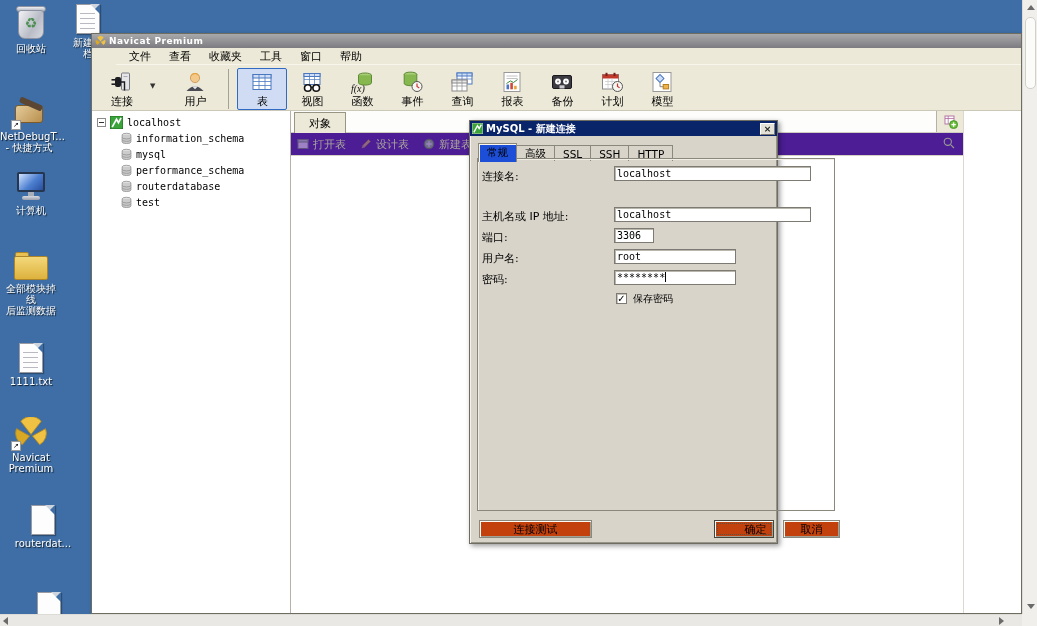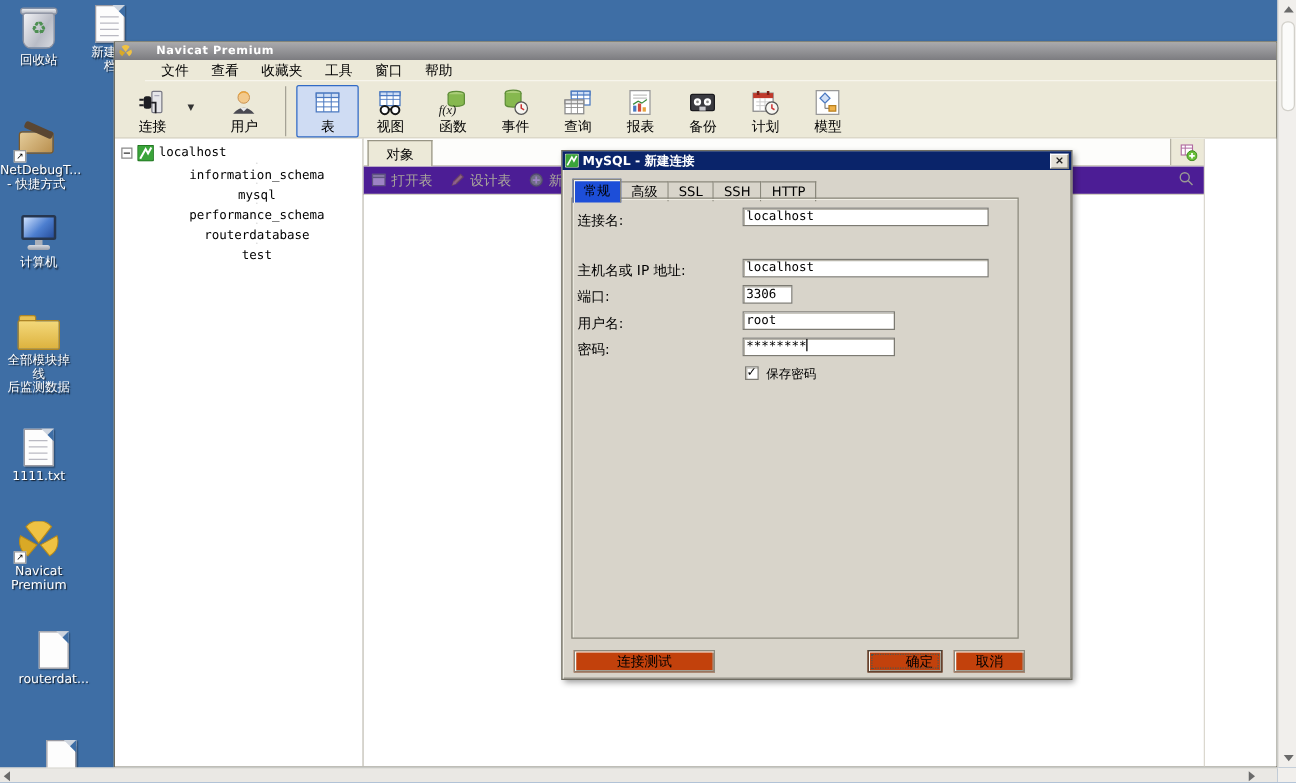--- a/index.html
+++ b/index.html
@@ -27,51 +27,51 @@
   .art-folder { width:34px; height:28px; position:relative; }
   .art-folder .tab { position:absolute; left:1px; top:0; width:14px; height:7px; background:#e7c154; border:1px solid #ad8526; border-radius:2px 2px 0 0; }
   .art-folder .main { position:absolute; left:0; top:4px; width:34px; height:24px; background:linear-gradient(#f3d87a,#ddb23e); border:1px solid #ad8526; border-radius:2px; }
   .art-tool { width:32px; height:26px; position:relative; }
   .art-tool .box { position:absolute; left:2px; top:3px; width:28px; height:18px; background:linear-gradient(135deg,#e4cc9a,#b98f4e); border:1px solid #7d5a28; border-radius:3px; }
   .art-tool .blade { position:absolute; left:6px; top:-1px; width:24px; height:6px; background:#5a4632; transform:rotate(24deg); border-radius:2px; }
   .art-navicat { width:36px; height:32px; position:relative; }
 
   
   .win { position:absolute; left:91px; top:33px; width:931px; height:581px; background:#ECE9D8; border:1px solid #6f6d62; box-shadow:2px 2px 4px rgba(0,0,0,.35); z-index:2; }
-  .titlebar { height:14px; background:linear-gradient(#a9a9ac,#7c7c80); display:flex; align-items:center; gap:19px; padding:0 3px; }
+  .titlebar { height:14px; background:linear-gradient(#a9a9ac,#7c7c80); display:flex; align-items:center; gap:3px; padding:0 3px; }
   .titlebar .t { color:#fff; font-weight:bold; font-size:9px; letter-spacing:.5px; }
   .menubar { height:17px; display:flex; align-items:center; padding-left:4px; border-bottom:1px solid #f7f5ec;margin-left:24px; }
   .menubar span { padding:1px 9px; }
   .toolbar { height:46px; display:flex; align-items:flex-start; padding:3px 0 0 5px; border-bottom:1px solid #cbc8b8; }
   .tbtn { width:50px; display:flex; flex-direction:column; align-items:center; font-size:11px; padding-top:1px; border:1px solid transparent; }
   .tbtn svg { width:24px; height:24px; }
   .tbtn.sel { background:#cfdcf3; border:1px solid #316AC5; border-radius:2px; }
   .tbtn-conn-wrap { display:flex; align-items:flex-start; }
   .drop-arrow { margin-top:14px; font-size:7px; color:#333; padding:0 3px; }
   .tsep { width:1px; height:40px; background:#a5a295; margin:1px 8px 0 8px; }
   .gap-sm { width:12px; }
 
   .content { position:absolute; left:0; top:77px; right:0; bottom:0; display:flex; background:#fff; }
   .sidebar { width:199px; background:#fff; border-right:1px solid #b5b2a5; padding-top:3px; }
   .trow { height:16px; display:flex; align-items:center; gap:4px; font-family:"DejaVu Sans Mono","Liberation Mono",monospace; font-size:10px; padding-left:5px; }
-  .trow.child { padding-left:29px;flex-direction:column; }
+  .trow.child { padding-left:29px; }
   .expander { width:9px; height:9px; background:#fff; border:1px solid #8a8a8a; position:relative; flex:none; }
   .expander:before { content:""; position:absolute; left:1px; right:1px; top:3px; height:1px; background:#333; }
   .mainpanel { flex:1; position:relative; background:#fff; }
   .panel-colline { position:absolute; left:672px; top:0; bottom:0; width:1px; background:#dbd8cf; }
   .tabstrip { position:relative; width:673px; height:22px; background:#fdfdfb; border-bottom:1px solid #cfccc0; }
   .obj-tab { position:absolute; left:3px; top:1px; height:21px; padding:0 14px; background:#ECE9D8; border:1px solid #989585; border-bottom:none; display:flex; align-items:center; font-size:11px; }
   .newconn-cell { position:absolute; right:0; top:0; width:28px; height:21px; background:#ECE9D8; border-left:1px solid #b5b2a5; display:flex; align-items:center; justify-content:center; }
   .objtoolbar { width:673px; height:23px; background:#4c1d95; border-bottom:1px solid #d4d1c4; display:flex; align-items:center; gap:14px; padding:0 8px 0 6px; color:#a9a69b; }
   .objbtn { display:flex; align-items:center; gap:4px; }
   .objbtn svg { opacity:.45; }
   .search-cell { margin-left:auto; }
 
   
-  .dlg { position:absolute; left:449px; top:120px; width:409px; height:424px; background:#D8D4CA; border:1px solid #6f6d62; box-shadow:inset 1px 1px 0 #f5f3ea, inset -1px -1px 0 #96938a, 2px 2px 5px rgba(0,0,0,.4); z-index:3; }
+  .dlg { position:absolute; left:469px; top:120px; width:309px; height:424px; background:#D8D4CA; border:1px solid #6f6d62; box-shadow:inset 1px 1px 0 #f5f3ea, inset -1px -1px 0 #96938a, 2px 2px 5px rgba(0,0,0,.4); z-index:3; }
   .dlg-title { height:15px; background:#0A246A; display:flex; align-items:center; gap:3px; padding:0 2px; }
   .dlg-title .t { color:#fff; font-weight:bold; font-size:10px; }
   .dlg-close { margin-left:auto; width:15px; height:12px; background:#E4E1D7; border:1px solid #fff; border-right-color:#7a7870; border-bottom-color:#7a7870; font-size:9px; line-height:10px; text-align:center; font-weight:bold; color:#222; }
   .dtabs { position:absolute; left:8px; top:22px; display:flex; align-items:flex-end; }
   .dtab { height:16px; padding:0 8px; display:flex; align-items:center; font-size:10.5px; background:#D8D4CA; border:1px solid #8a887c; border-bottom:none; border-left:none; }
   .dtab:first-child { border-left:1px solid #8a887c; }
   .dtab.active { height:19px; margin-bottom:-1px; background:#1d4ed8; box-shadow:inset 1px 1px 0 #f7f5ec; position:relative; z-index:2; border-left:1px solid #8a887c; }
   .dpage { position:absolute; left:7px; top:37px; width:358px; height:353px; border:1px solid #8a887c; box-shadow:inset 1px 1px 0 #f0eee5; }
   .fld-label { position:absolute; font-size:11px; }
   .fld { position:absolute; height:15px; background:#fff; border:1px solid #7c7a72; box-shadow:inset 1px 1px 0 #b9b6ac; font-family:"DejaVu Sans Mono","Liberation Mono",monospace; font-size:10px; line-height:13px; padding-left:2px; overflow:hidden; white-space:nowrap; }

